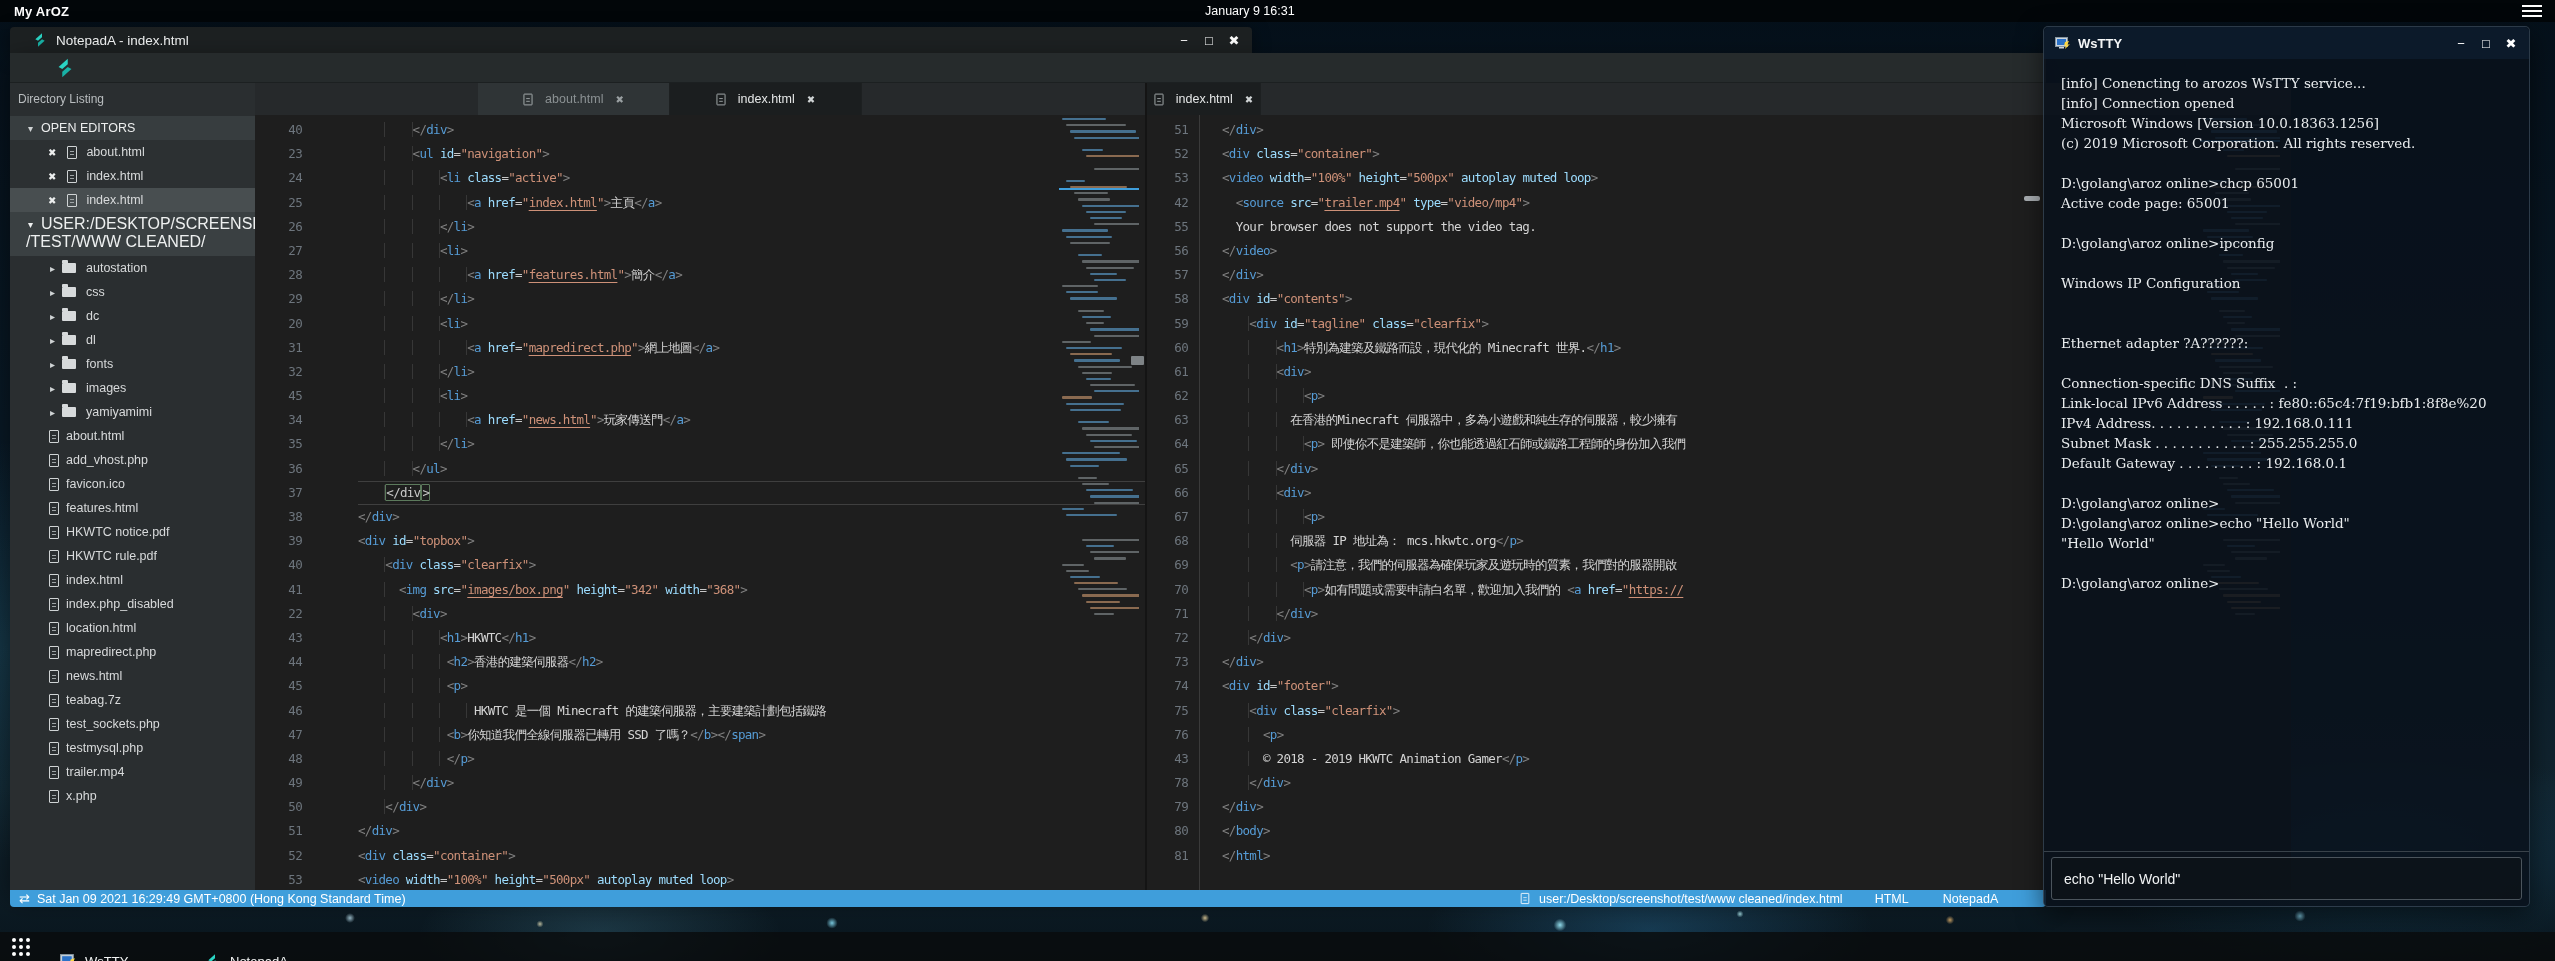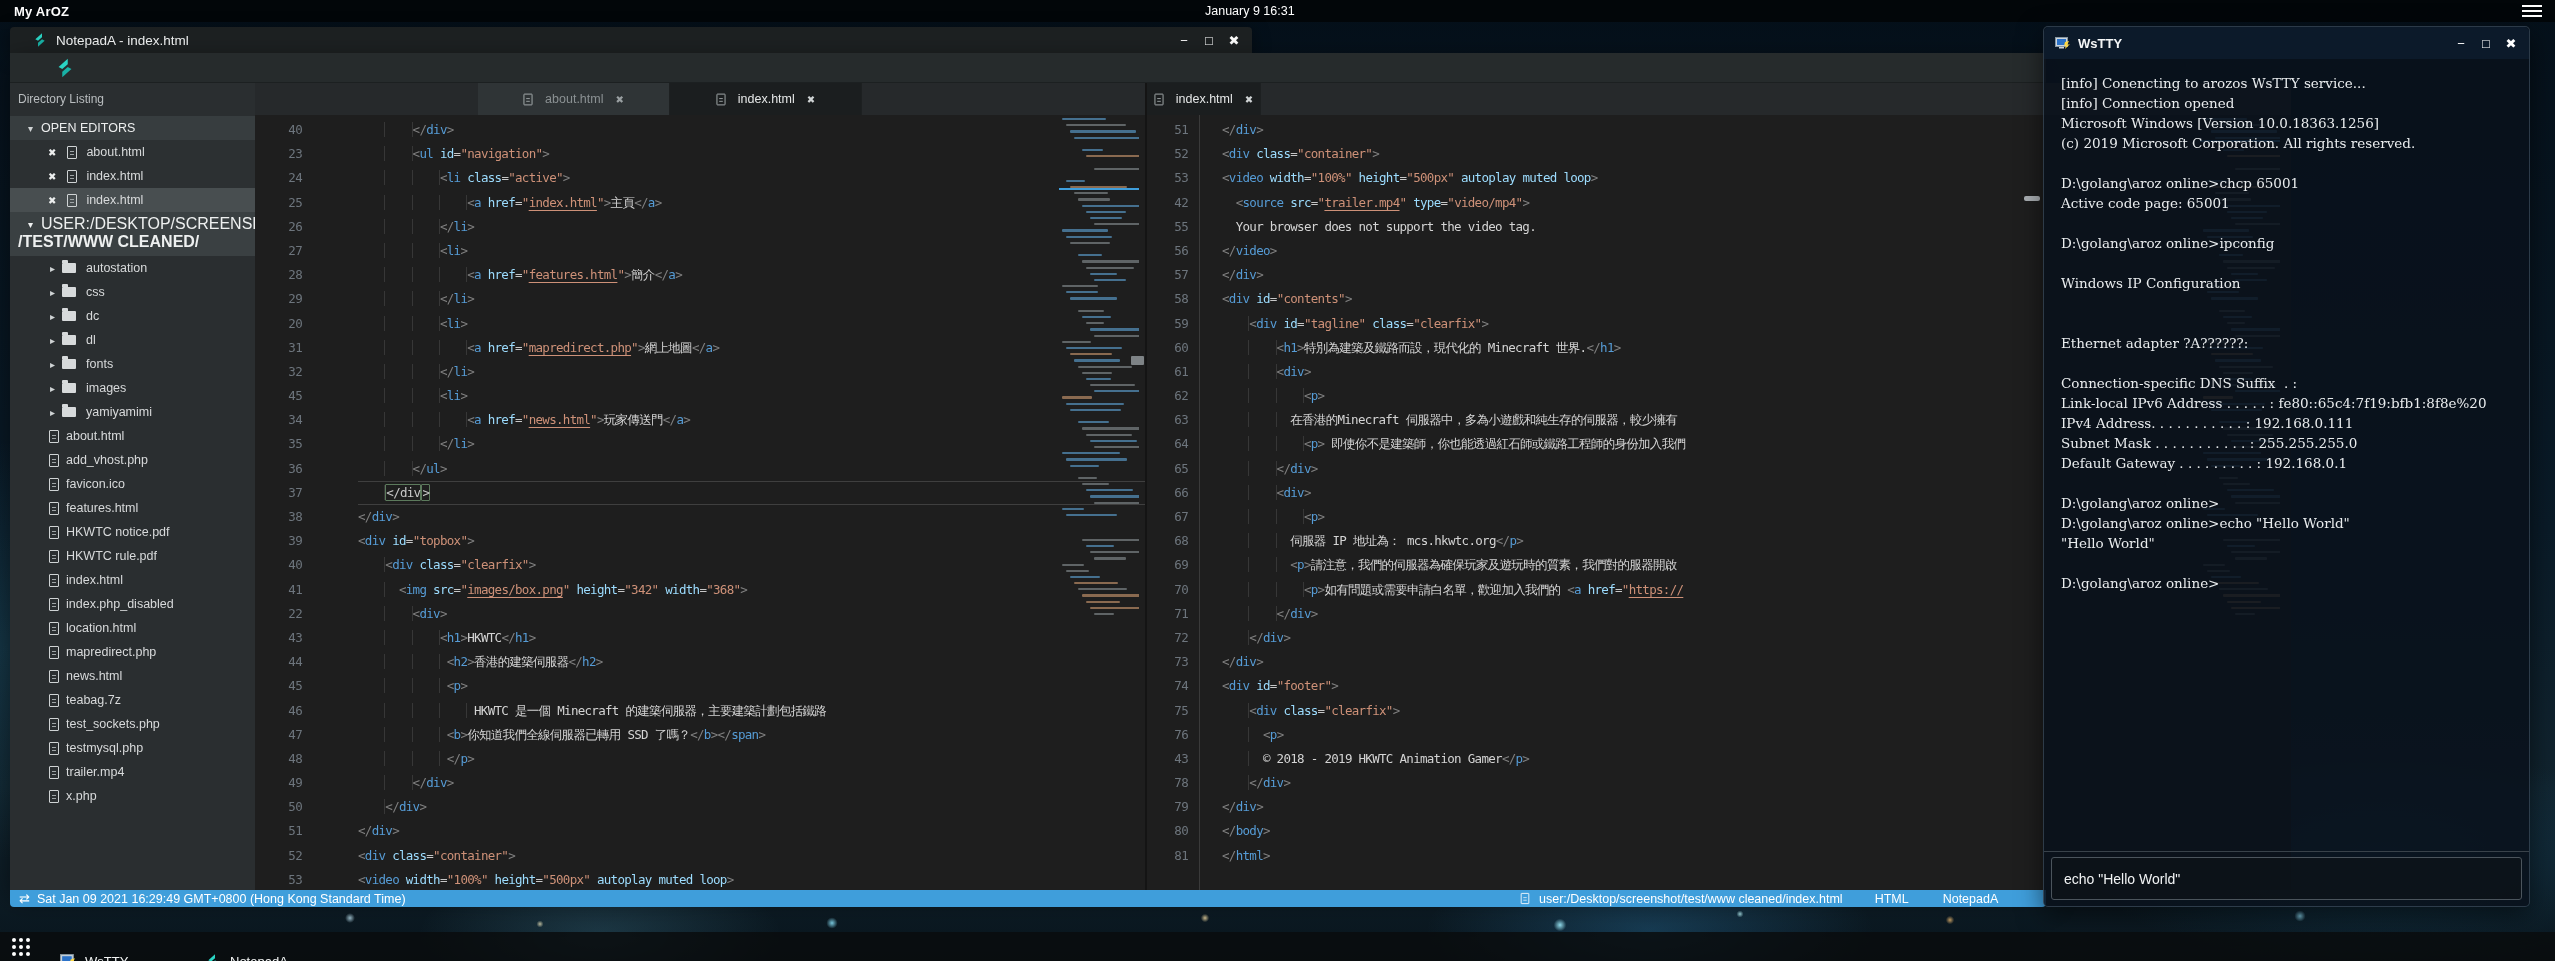--- a/index.html
+++ b/index.html
@@ -57,21 +57,21 @@
   .sb-row { height:24px; display:flex; align-items:center; font-size:12.5px; white-space:nowrap; }
   .sb-sec-head { background:#373d3f; color:#eceeee; }
   .sb-sec-head .chev { margin-left:18px; margin-right:8px; font-size:10px; color:#cfd3d4; }
   .sb-oe-item { background:#2c3032; }
   .sb-oe-item.sel { background:#484e50; }
   .sb-oe-item .xi { margin-left:38px; font-size:10px; color:#eceeee; }
   .sb-oe-item .i-file { margin-left:11px; margin-right:9px; }
   .sb-ws-head { background:#3a4042; color:#eef0f0; height:auto; display:block; padding:3px 0 5px 0; }
   .sb-ws-head .l1 { display:flex; align-items:center; height:18px; }
   .sb-ws-head .l1 .chev { margin-left:18px; margin-right:8px; font-size:10px; }
-  .sb-ws-head .l2 { padding-left:8px; height:18px; line-height:18px;font-weight:bold; }
+  .sb-ws-head .l2 { padding-left:16px; height:18px; line-height:18px; }
   .sb-folder .chev { margin-left:40px; margin-right:7px; font-size:10px; color:#cfd3d4; }
   .sb-folder .i-folder { margin-right:10px; }
   .sb-file .i-file { margin-left:39px; margin-right:7px; }
 
   .i-folder { width:14px; height:10px; background:#d7dadb; border-radius:1px; position:relative; flex:none; }
   .i-folder::before { content:""; position:absolute; top:-3px; left:0; width:6px; height:3px;
     background:#d7dadb; border-radius:1px 1px 0 0; }
   .i-file { width:10px; height:13px; border:1px solid #cfd3d4; border-radius:1px; position:relative; flex:none; }
   .i-file::before { content:""; position:absolute; left:2px; top:4px; width:4px;
     border-top:1px solid #9fa5a7; box-shadow:0 3px 0 #9fa5a7; }

